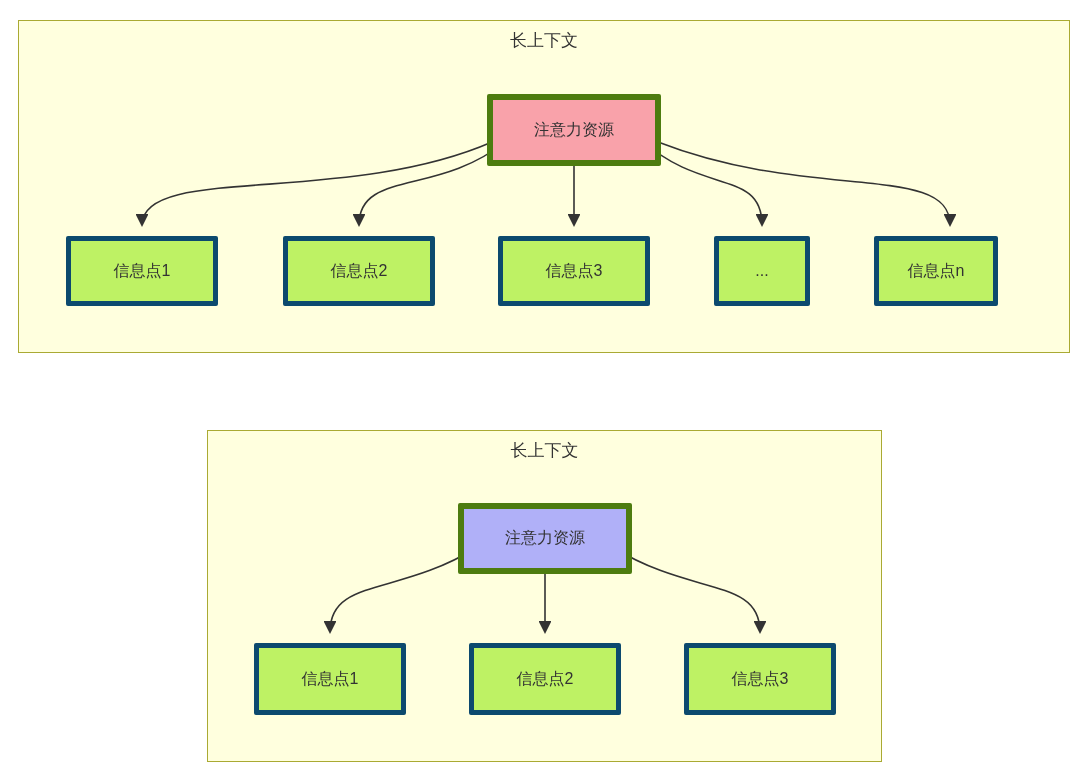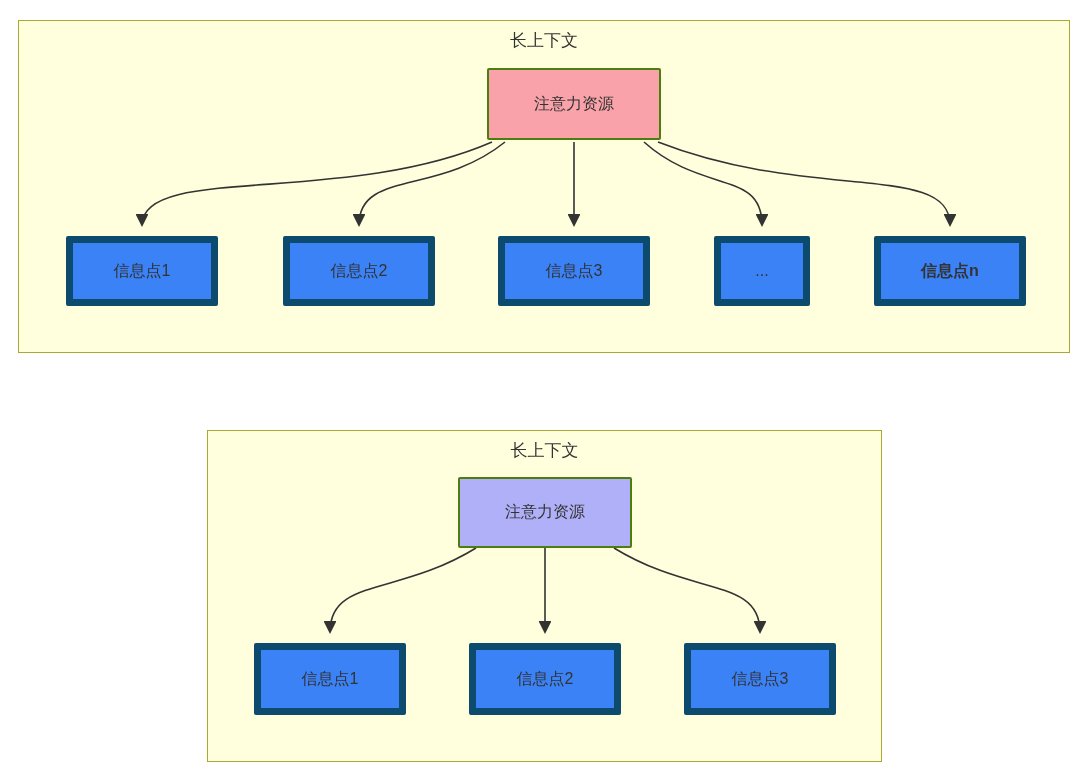--- a/index.html
+++ b/index.html
@@ -35,28 +35,29 @@
     position: absolute;
     box-sizing: border-box;
     display: flex;
     align-items: center;
     justify-content: center;
     font-size: 16px;
     color: #333333;
     border-radius: 2px;
   }
   .attention-node {
-    border: 2px solid #4d7c0f;
+    border: 6px solid #4d7c0f;
     z-index: 3;
+    margin-top: 26px;
   }
   .attention-long { background: #f9a2aa; }
   .attention-short { background: #b0b0f8; }
   .info-node {
-    background: #3b82f6;
-    border: 7px solid #0c4a6e;
+    background: #bef264;
+    border: 5px solid #0c4a6e;
     z-index: 3;
   }
   #edges {
     position: absolute;
     left: 0;
     top: 0;
     z-index: 2;
     pointer-events: none;
   }
   .edge {
@@ -95,21 +96,21 @@
     <path class="edge" d="M 545,548 L 545,632" marker-end="url(#arrowhead)"></path>
     <path class="edge" d="M 614,548 C 692,596 760,578 760,632" marker-end="url(#arrowhead)"></path>
   </svg>
 
   <div class="node attention-node attention-long" style="left:487px; top:68px; width:174px; height:72px;">注意力资源</div>
 
   <div class="node info-node" style="left:66px; top:236px; width:152px; height:70px;">信息点1</div>
   <div class="node info-node" style="left:283px; top:236px; width:152px; height:70px;">信息点2</div>
   <div class="node info-node" style="left:498px; top:236px; width:152px; height:70px;">信息点3</div>
   <div class="node info-node" style="left:714px; top:236px; width:96px; height:70px;">...</div>
-  <div class="node info-node" style="left:874px; top:236px; width:152px; height:70px;font-weight:bold;">信息点n</div>
+  <div class="node info-node" style="left:874px; top:236px; width:124px; height:70px;">信息点n</div>
 
   <div class="node attention-node attention-short" style="left:458px; top:477px; width:174px; height:71px;">注意力资源</div>
 
   <div class="node info-node" style="left:254px; top:643px; width:152px; height:72px;">信息点1</div>
   <div class="node info-node" style="left:469px; top:643px; width:152px; height:72px;">信息点2</div>
   <div class="node info-node" style="left:684px; top:643px; width:152px; height:72px;">信息点3</div>
 
 </div>
 
 </body></html>

